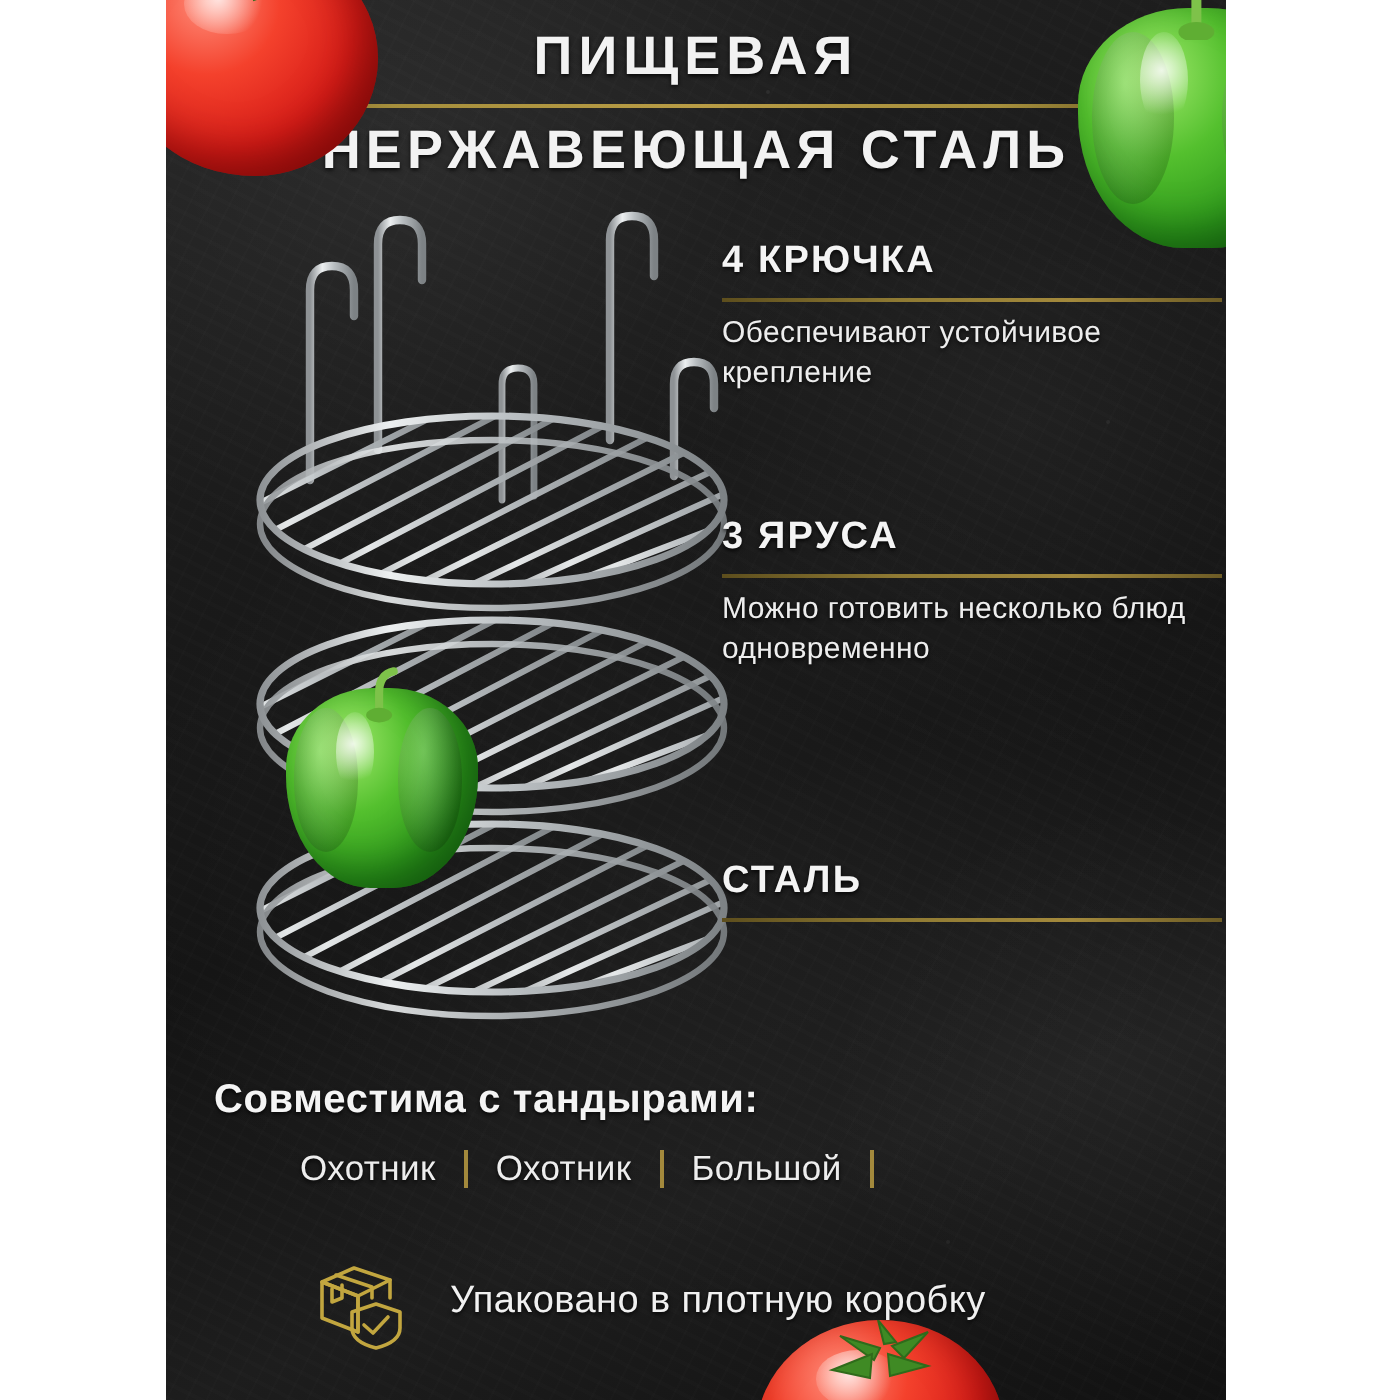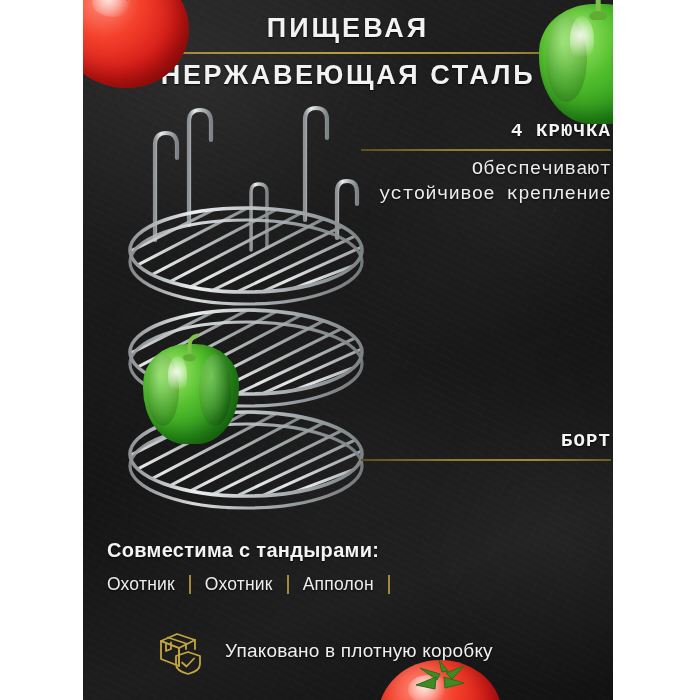--- a/index.html
+++ b/index.html
@@ -40,46 +40,46 @@
   .title-rule{
     width:474px;height:2px;margin:8px auto 7px auto;
     background:linear-gradient(90deg,#6b5a22 0%,#a68f3c 18%,#b89c45 50%,#a68f3c 82%,#6b5a22 100%);
   }
   .title-l2{
     font-size:27px;font-weight:bold;color:#f2f2f2;letter-spacing:2.6px;line-height:1.1;
     text-shadow:0 1px 2px rgba(0,0,0,.8);
   }
 
   
-  .feature{position:absolute;right:18px;width:250px;text-align:right;z-index:6;font-family:Liberation Mono, monospace;}
+  .feature{position:absolute;right:18px;width:250px;z-index:6;}
   .feature .f-title{
     font-size:19px;font-weight:bold;color:#f4f4f4;letter-spacing:1.1px;
     text-shadow:0 1px 2px rgba(0,0,0,.85);
   }
   .feature .f-rule{
     height:2px;margin:7px 0 6px 0;
     background:linear-gradient(90deg,#5d4e1d 0%,#8f7a33 35%,#a3893c 70%,#6d5c26 100%);
   }
   .feature .f-desc{
-    font-size:19px;color:#ededed;line-height:1.34;letter-spacing:.2px;
+    font-size:15px;color:#ededed;line-height:1.34;letter-spacing:.2px;
     text-shadow:0 1px 2px rgba(0,0,0,.8);
   }
   #feature-0{top:120px;}
   #feature-1{top:258px;}
   #feature-2{top:430px;}
 
   
   .compat{position:absolute;left:24px;top:539px;width:490px;z-index:6;}
   .compat-head{
     font-size:20px;font-weight:bold;color:#f4f4f4;letter-spacing:.3px;
     text-shadow:0 1px 2px rgba(0,0,0,.8);
   }
   .compat-row{
     margin-top:12px;display:flex;align-items:center;justify-content:flex-start;
-    font-size:17.5px;color:#ededed;letter-spacing:.2px;
+    font-size:17.5px;color:#ededed;letter-spacing:.2px;margin-left:43px;
   }
   .compat-item{text-shadow:0 1px 2px rgba(0,0,0,.8);white-space:nowrap;}
   .compat-sep{
     display:inline-block;width:2px;height:19px;margin:0 14px;
     background:#a3893c;flex:0 0 auto;
   }
 
   
   .footer{position:absolute;left:72px;top:627px;display:flex;align-items:center;z-index:6;}
   .footer-icon{width:52px;height:48px;flex:0 0 auto;}
@@ -252,34 +252,39 @@
         </g>
       </svg>
     </div>
 
     <div class="feature" id="feature-0">
       <div class="f-title">4 КРЮЧКА</div>
       <div class="f-rule"></div>
       <div class="f-desc">Обеспечивают устойчивое крепление</div>
     </div>
 
+    <div class="feature" id="feature-1">
+      <div class="f-title">3 ЯРУСА</div>
+      <div class="f-rule"></div>
+      <div class="f-desc">Можно готовить несколько блюд одновременно</div>
+    </div>
 
     <div class="feature" id="feature-2">
-      <div class="f-title">БОРТ</div>
+      <div class="f-title">СТАЛЬ</div>
       <div class="f-rule"></div>
     </div>
 
     <div class="compat">
       <div class="compat-head">Совместима с тандырами:</div>
       <div class="compat-row">
         <span class="compat-item">Охотник</span>
         <span class="compat-sep"></span>
         <span class="compat-item">Охотник</span>
         <span class="compat-sep"></span>
-        <span class="compat-item">Апполон</span>
+        <span class="compat-item">Большой</span>
         <span class="compat-sep"></span>
       </div>
     </div>
 
     <div class="footer">
       <span class="footer-icon">
         <svg viewBox="0 0 52 48" width="52" height="48" fill="none" stroke="#c2a63f" stroke-width="1.8" stroke-linejoin="round" stroke-linecap="round">
           <path d="M6,14 L22,7 L40,13 L24,21 Z"></path>
           <path d="M6,14 L6,32 L24,39 L24,21 Z"></path>
           <path d="M40,13 L40,22"></path>

